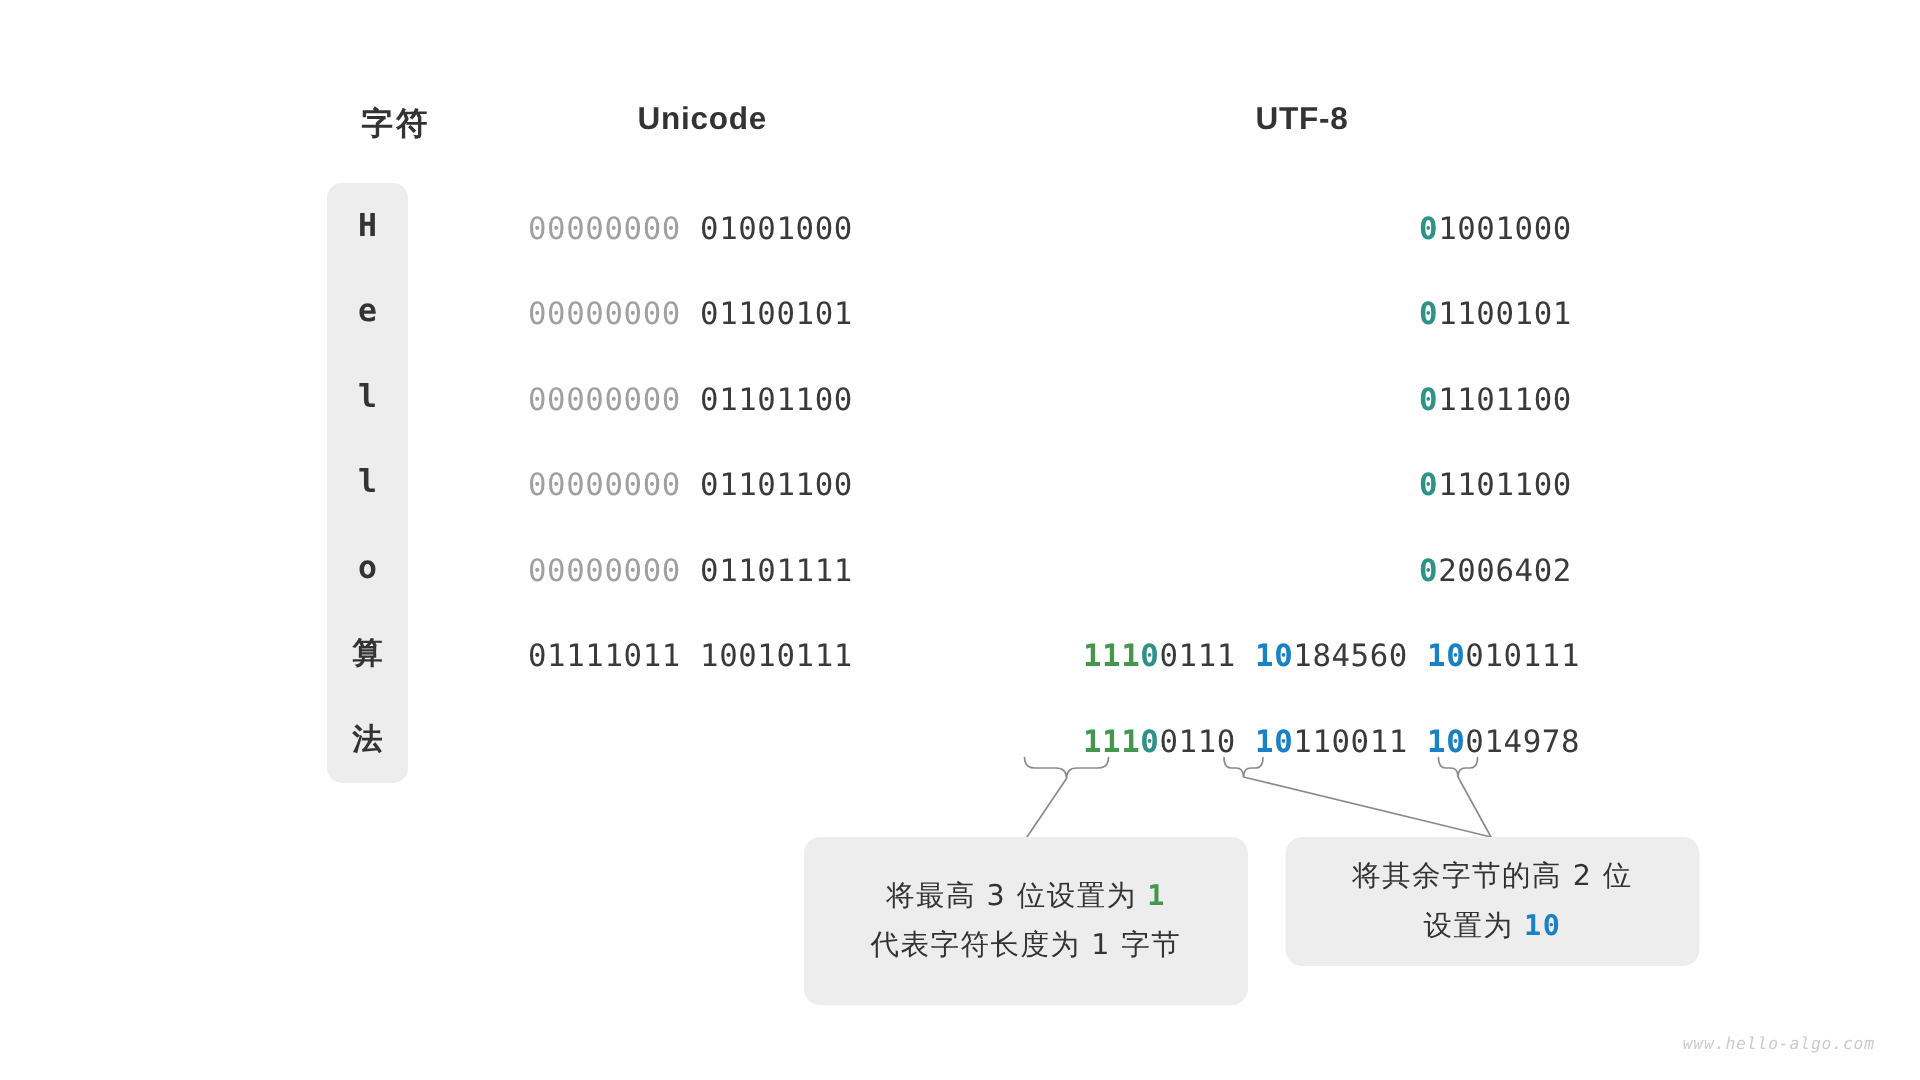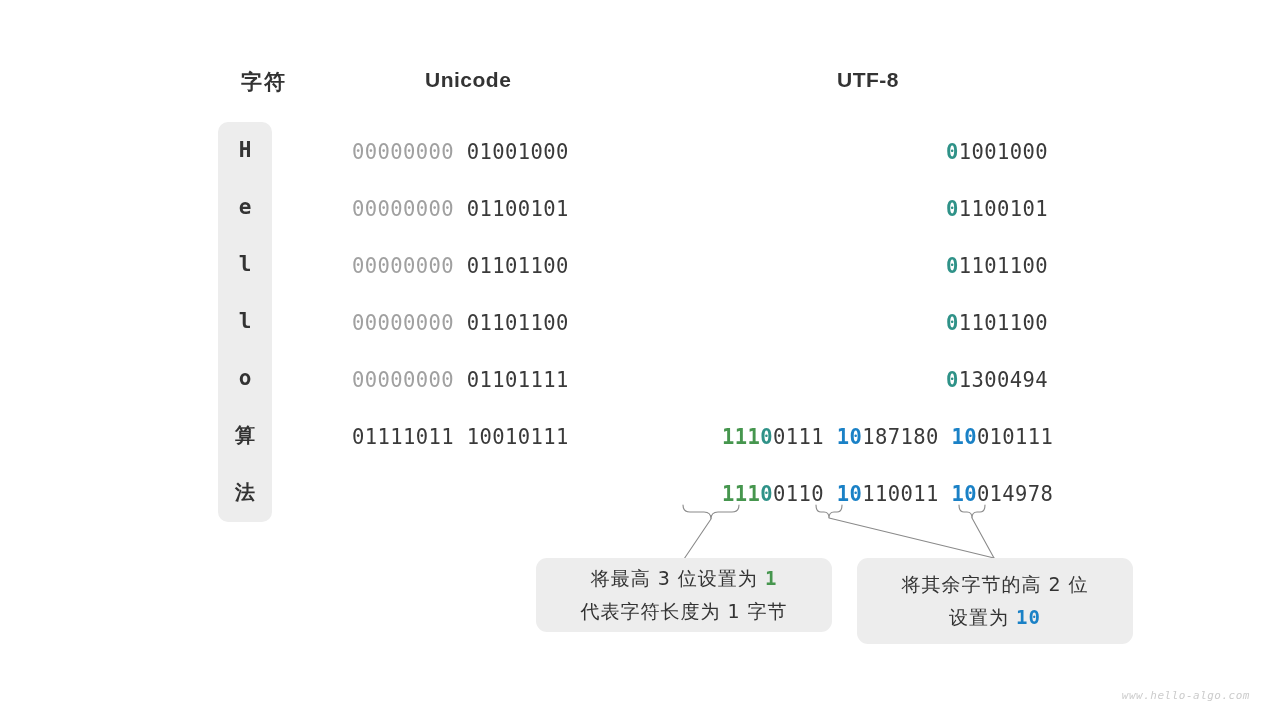--- a/index.html
+++ b/index.html
@@ -103,21 +103,21 @@
     font-family: "DejaVu Sans", sans-serif;
     font-size: 19px;
     color: #333333;
     letter-spacing: 1px;
     line-height: 33px;
   }
   .callout .num-g { color: #46964e; font-weight: bold; font-family: "DejaVu Sans Mono", monospace; }
   .callout .num-b { color: #1a81c6; font-weight: bold; font-family: "DejaVu Sans Mono", monospace; }
   .callout .line { white-space: pre; }
 
-  #callout-1 { left: 536px; top: 558px; width: 296px; height: 74px; }
+  #callout-1 { left: 536px; top: 558px; width: 296px; height: 112px; }
   #callout-2 { left: 857px; top: 558px; width: 276px; height: 86px; }
 
   
   #watermark {
     position: absolute;
     right: 30px;
     bottom: 18px;
     font-family: "DejaVu Sans Mono", monospace;
     font-size: 11px;
     color: #cccccc;
@@ -148,23 +148,23 @@
   <div class="bin uni" style="top:197px"><span class="dim">00000000</span> <span>01100101</span></div>
   <div class="bin uni" style="top:254px"><span class="dim">00000000</span> <span>01101100</span></div>
   <div class="bin uni" style="top:311px"><span class="dim">00000000</span> <span>01101100</span></div>
   <div class="bin uni" style="top:368px"><span class="dim">00000000</span> <span>01101111</span></div>
   <div class="bin uni" style="top:425px"><span>01111011</span> <span>10010111</span></div>
 
   <div class="bin utf" style="left:946px; top:140px"><span class="t">0</span><span>1001000</span></div>
   <div class="bin utf" style="left:946px; top:197px"><span class="t">0</span><span>1100101</span></div>
   <div class="bin utf" style="left:946px; top:254px"><span class="t">0</span><span>1101100</span></div>
   <div class="bin utf" style="left:946px; top:311px"><span class="t">0</span><span>1101100</span></div>
-  <div class="bin utf" style="left:946px; top:368px"><span class="t">0</span><span>1300494</span></div>
+  <div class="bin utf" style="left:946px; top:368px"><span class="t">0</span><span>2006402</span></div>
 
-  <div class="bin utf" style="left:682px; top:425px"><span class="g">111</span><span class="t">0</span><span>0111</span> <span class="b">10</span><span>187180</span> <span class="b">10</span><span>010111</span></div>
+  <div class="bin utf" style="left:682px; top:425px"><span class="g">111</span><span class="t">0</span><span>0111</span> <span class="b">10</span><span>184560</span> <span class="b">10</span><span>010111</span></div>
 
   <div class="bin utf" style="left:682px; top:482px"><span class="g">111</span><span class="t">0</span><span>0110</span> <span class="b">10</span><span>110011</span> <span class="b">10</span><span>014978</span></div>
 
   <svg class="links" viewBox="0 0 1280 720">
     <g fill="none" stroke="#8a8a8a" stroke-width="1.1" stroke-linecap="round">
 
       <path d="M 683 505 Q 683 512 690 512 L 704 512 Q 711 512 711 519 Q 711 512 718 512 L 732 512 Q 739 512 739 505"></path>
 
       <path d="M 816 505 Q 816 512 821 512 L 824 512 Q 829 512 829 518 Q 829 512 834 512 L 837 512 Q 842 512 842 505"></path>
 

